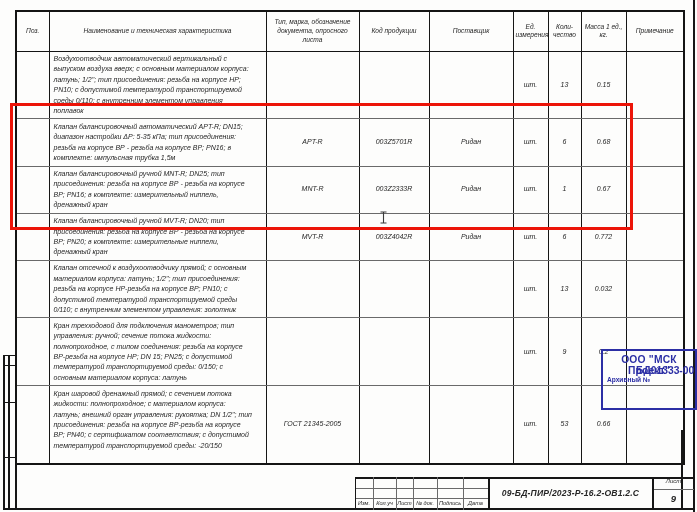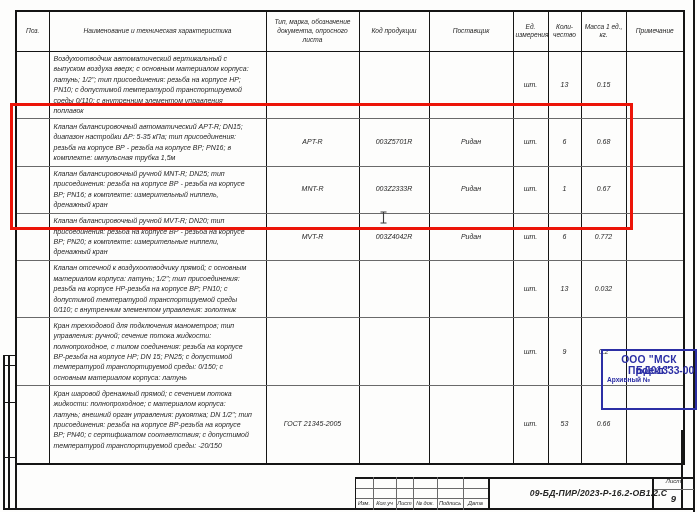--- a/index.html
+++ b/index.html
@@ -28,21 +28,21 @@
   .stamp .arch-label{position:absolute;left:4px;top:25px;font-size:6.6px;font-weight:bold;}
   .stamp .arch-no{position:absolute;left:33px;top:14px;font-size:10.3px;font-weight:bold;}
   
   .vline,.hline{position:absolute;background:#161616;}
   .gray{background:#6a6a6a;}
   
   .tb-label{position:absolute;font-style:italic;font-size:5.6px;color:#262626;
             text-align:center;line-height:6px;}
   .doc-number{position:absolute;left:489px;top:477px;width:163px;height:31px;
             display:flex;align-items:center;justify-content:center;
-            font-style:italic;font-weight:bold;font-size:8.6px;letter-spacing:.2px;padding-left:28px;}
+            font-style:italic;font-weight:bold;font-size:8.6px;letter-spacing:.2px;}
   .sheet-word{position:absolute;left:653px;top:478px;width:41px;height:11px;
             font-style:italic;font-size:6px;text-align:center;}
   .sheet-num{position:absolute;left:653px;top:490px;width:41px;height:18px;
             font-style:italic;font-size:9.5px;font-weight:bold;text-align:center;line-height:18px;}
   
   .ibeam{position:absolute;left:379px;top:210px;z-index:9;}
 </style>
 </head>
 <body>
 

